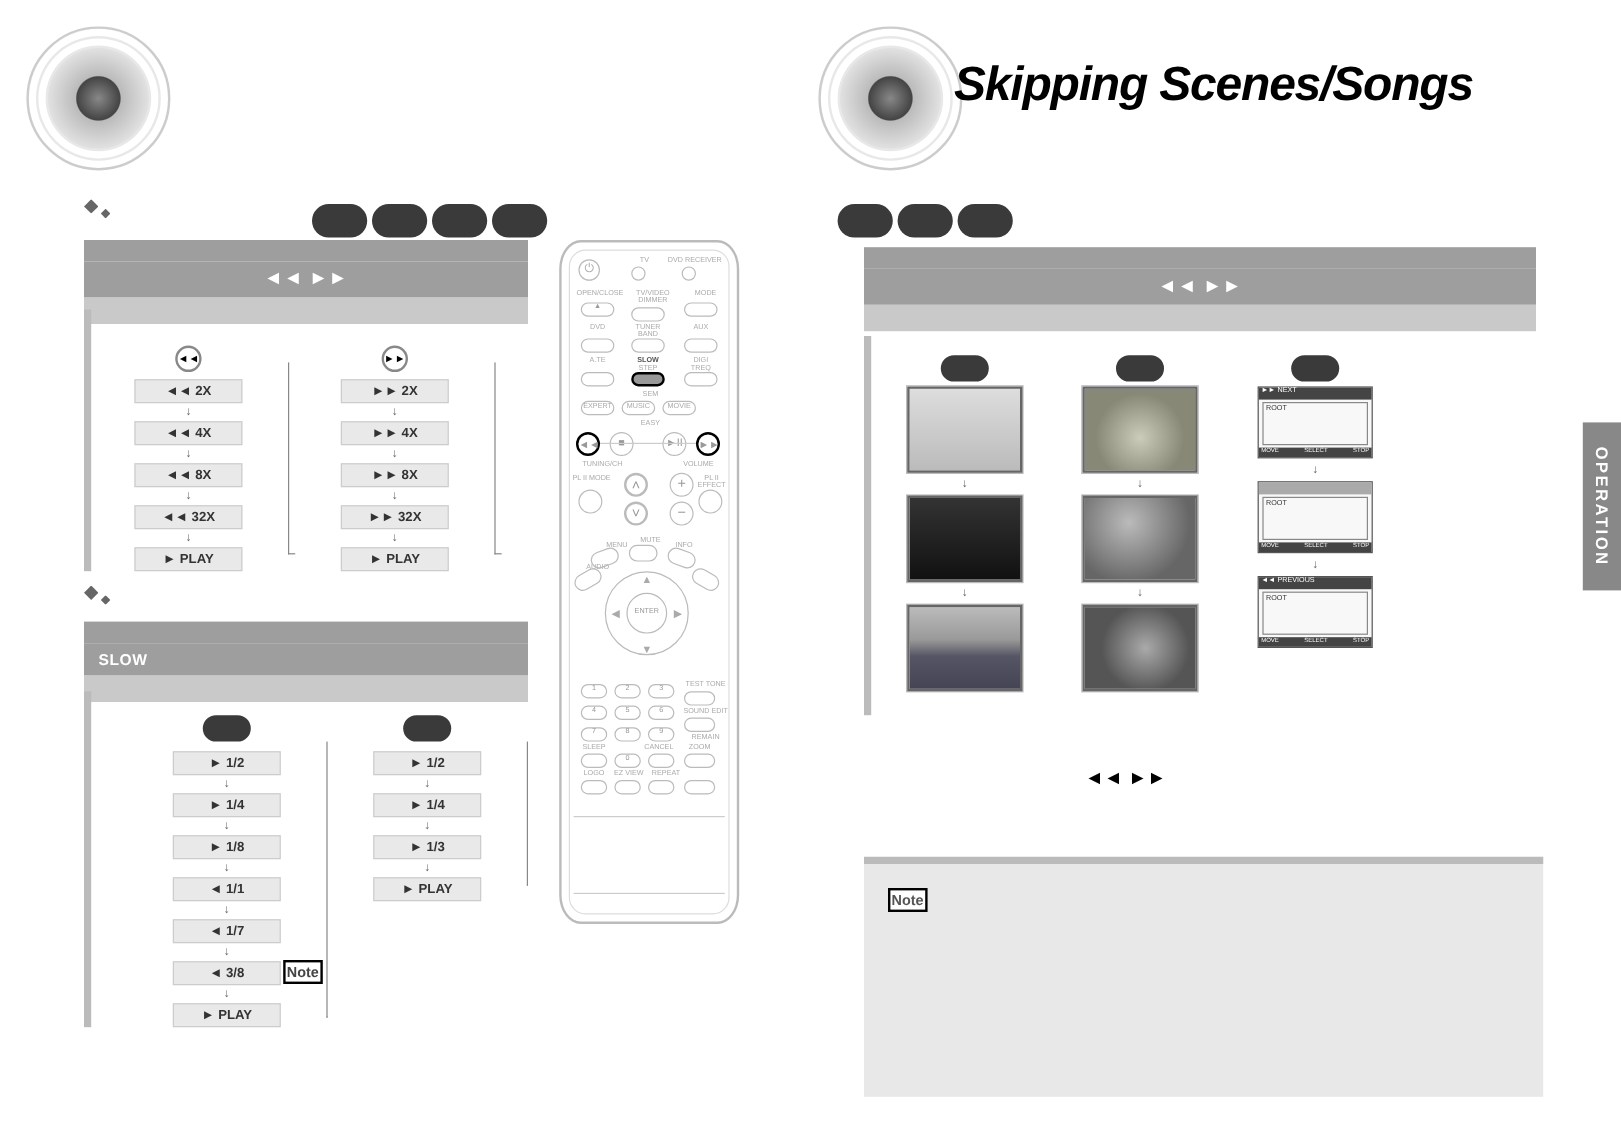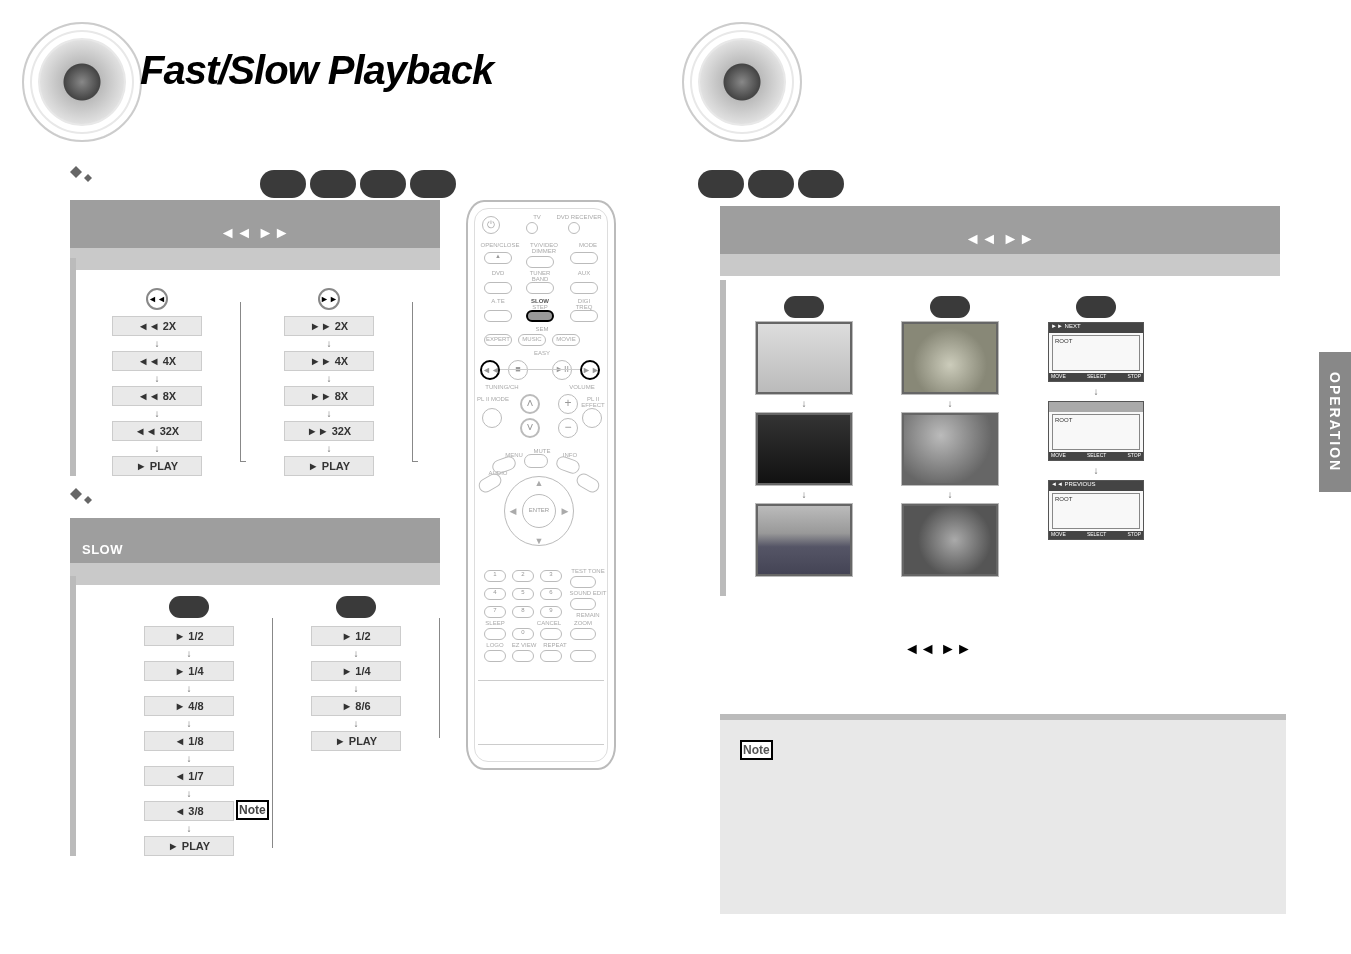--- a/index.html
+++ b/index.html
@@ -187,21 +187,20 @@
     content:"";position:absolute;background:#666;
   }
   .sparkle::before{left:0;top:6px;width:12px;height:12px;clip-path:polygon(50% 0,100% 50%,50% 100%,0 50%);}
   .sparkle::after{left:14px;top:14px;width:8px;height:8px;clip-path:polygon(50% 0,100% 50%,50% 100%,0 50%);}
 </style>
 </head>
 <body>
 
 <div class="page-left">
   <div class="spiral-icon"></div>
-  <h1 class="section-title">Fast/Slow Playback</h1>
 
   <div style="position:absolute;left:70px;top:160px;"><span class="sparkle"></span></div>
   <div class="media-badge-group" style="left:260px;top:170px;">
     <div class="media-badge"></div>
     <div class="media-badge"></div>
     <div class="media-badge"></div>
     <div class="media-badge"></div>
   </div>
 
   <div class="block fast-block fast-title">
@@ -250,38 +249,38 @@
   </div>
 
   <div class="block slow-block slow-body" style="padding:8px 0 0 0; border-left:6px solid #bbb;">
     <div style="display:flex;justify-content:flex-start;gap:26px;padding-left:56px;">
       <div class="speed-col">
         <div class="media-badge" style="width:40px;height:22px;margin-bottom:6px;"></div>
         <div class="speed-chip">► 1/2</div>
           <div class="down-arrow">↓</div>
         <div class="speed-chip">► 1/4</div>
           <div class="down-arrow">↓</div>
-        <div class="speed-chip">► 4/8</div>
-          <div class="down-arrow">↓</div>
-        <div class="speed-chip">◄  1/8</div>
+        <div class="speed-chip">► 1/8</div>
+          <div class="down-arrow">↓</div>
+        <div class="speed-chip">◄  1/1</div>
           <div class="down-arrow">↓</div>
         <div class="speed-chip">◄  1/7</div>
           <div class="down-arrow">↓</div>
         <div class="speed-chip">◄  3/8</div>
           <div class="down-arrow">↓</div>
         <div class="speed-chip">► PLAY</div>
       </div>
       <div style="width:6px;border-left:1px solid #888;border-bottom:1px solid #888;height:230px;margin-top:34px;"></div>
       <div class="speed-col">
         <div class="media-badge" style="width:40px;height:22px;margin-bottom:6px;"></div>
         <div class="speed-chip">► 1/2</div>
           <div class="down-arrow">↓</div>
         <div class="speed-chip">► 1/4</div>
           <div class="down-arrow">↓</div>
-        <div class="speed-chip">► 8/6</div>
+        <div class="speed-chip">► 1/3</div>
           <div class="down-arrow">↓</div>
         <div class="speed-chip">► PLAY</div>
       </div>
       <div style="width:6px;border-left:1px solid #888;border-bottom:1px solid #888;height:120px;margin-top:34px;"></div>
     </div>
   </div>
 
   <div class="note-row" style="left:236px; top:800px;">
     <span class="note-box">Note</span>
   </div>
@@ -394,20 +393,21 @@
     <div class="rbtn" style="left:72px;top:448px;width:22px;height:12px;border-radius:6px;"></div>
     <div class="rbtn" style="left:102px;top:448px;width:26px;height:12px;border-radius:6px;"></div>
 
     <div style="position:absolute;left:10px;right:10px;top:478px;height:1px;background:#ccc;"></div>
     <div style="position:absolute;left:10px;right:10px;top:542px;height:1px;background:#ccc;"></div>
   </div>
 </div>
 
 <div class="page-right">
   <div class="spiral-icon"></div>
+  <h1 class="section-title">Skipping Scenes/Songs</h1>
 
   <div class="media-badge-group" style="left:38px;top:170px;">
     <div class="media-badge"></div>
     <div class="media-badge"></div>
     <div class="media-badge"></div>
   </div>
 
   <div class="block skip-block skip-header-row">
     <div style="height:18px;background:#9e9e9e;"></div>
     <div class="bar-header" style="text-align:center;font-size:16px;">◄◄ ►►</div>

